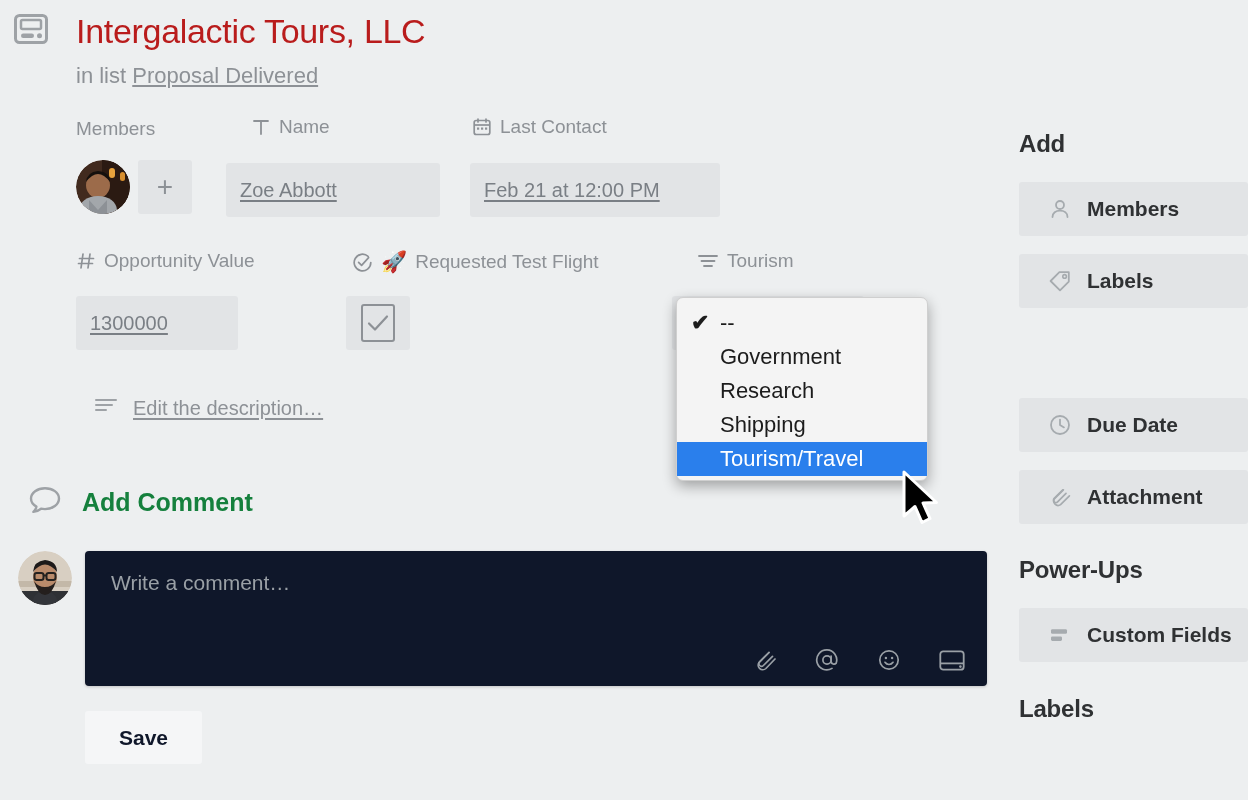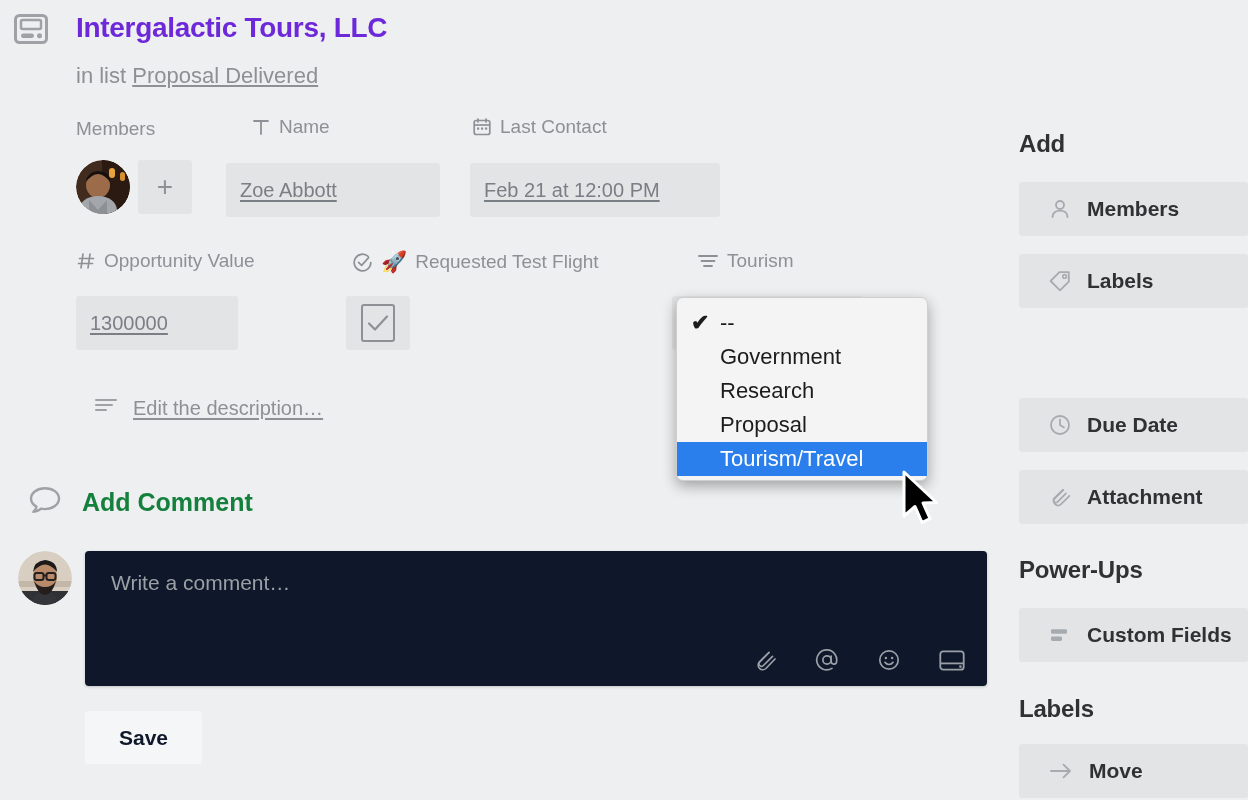--- a/index.html
+++ b/index.html
@@ -12,21 +12,21 @@
     overflow:hidden;
     position:relative;
     -webkit-font-smoothing:antialiased;
   }
 
   
   #card-header { position:absolute; left:0; top:0; width:1010px; }
   #card-icon { position:absolute; left:14px; top:14px; width:34px; height:30px; }
   #card-title {
     position:absolute; left:76px; top:12px;
-    font-size:28px; font-weight:bold; color:#6d28d9;
+    font-size:34px; font-weight:normal; color:#b91c1c;
     letter-spacing:-0.3px; white-space:nowrap;
   }
   #in-list-row {
     position:absolute; left:76px; top:63px;
     font-size:22px; color:#8d9196;
   }
   #in-list-link { color:#8d9196; text-decoration:underline; }
 
   
   .cf-label {
@@ -397,43 +397,35 @@
     <span class="ico">
       <svg width="22" height="20" viewBox="0 0 22 20">
         <rect x="2" y="4.2" width="16" height="4.6" rx="1.4" fill="#a6abaf"></rect>
         <rect x="2" y="11.4" width="11" height="4.6" rx="1.4" fill="#a6abaf"></rect>
       </svg>
     </span>
     <span>Custom Fields</span>
   </div>
 
   <div class="side-head" style="top:695px;">Labels</div>
-  <div class="side-btn" style="top:744px;">
-    <span class="ico">
-      <svg width="24" height="20" viewBox="0 0 24 20">
-          <path d="M2 10h19M14.5 3.6L21 10l-6.5 6.4" fill="none" stroke="#a6abaf" stroke-width="1.8" stroke-linecap="round" stroke-linejoin="round"></path>
-        </svg>
-    </span>
-    <span>Move</span>
-  </div>
 </div>
 
 <div id="industry-dropdown">
   <div class="dd-item">
     <span class="dd-check">✔</span>
     <span>--</span>
   </div>
   <div class="dd-item">
     <span>Government</span>
   </div>
   <div class="dd-item">
     <span>Research</span>
   </div>
   <div class="dd-item">
-    <span>Proposal</span>
+    <span>Shipping</span>
   </div>
   <div class="dd-item highlight">
     <span>Tourism/Travel</span>
   </div>
 </div>
 
 <div id="cursor">
   <svg width="42" height="58" viewBox="0 0 42 58">
     <path d="M3 2 L3 46 L14 36.5 L21 52.5 L29 48.5 L22 33 L35.5 32.5 Z" fill="#000000" stroke="#ffffff" stroke-width="3" stroke-linejoin="round"></path>
   </svg>

